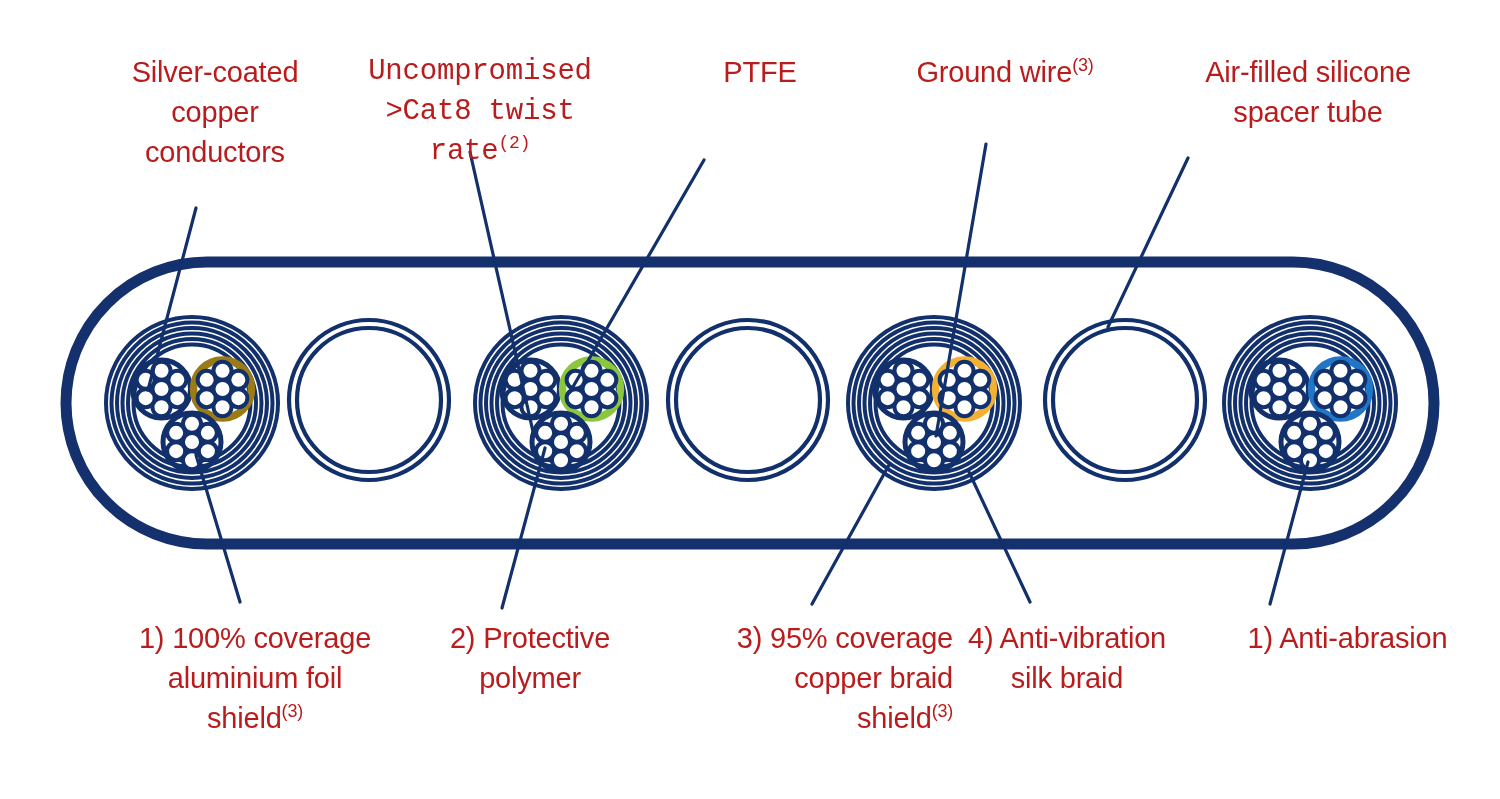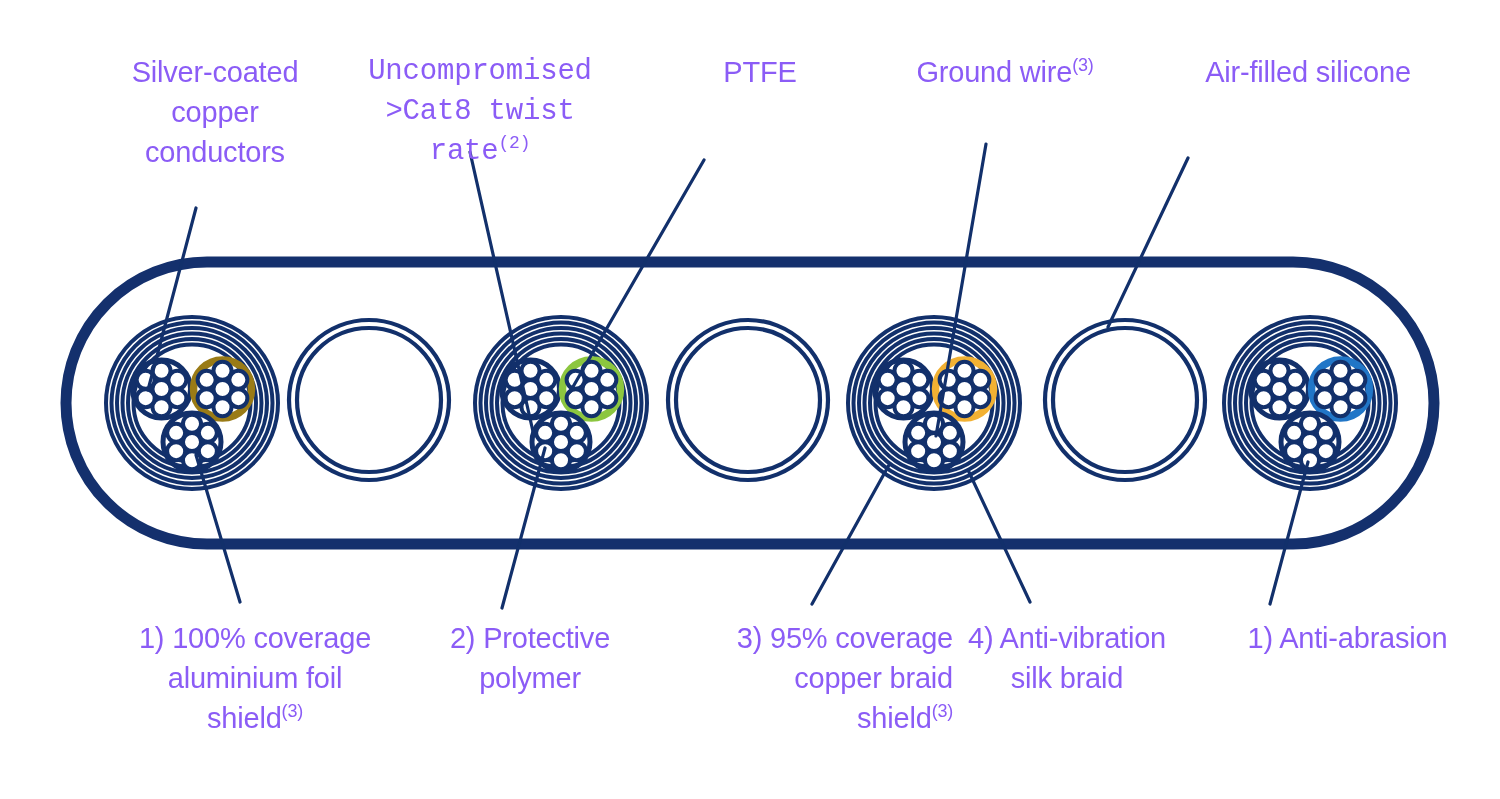--- a/index.html
+++ b/index.html
@@ -20,21 +20,21 @@
   }
   #diagram-svg {
     position: absolute;
     left: 0;
     top: 0;
     width: 1500px;
     height: 799px;
   }
   .label {
     position: absolute;
-    color: #8b5cf6;
+    color: #b91c1c;
     font-family: "Liberation Sans", sans-serif;
     font-size: 29px;
     line-height: 1.38;
     text-align: center;
     white-space: pre-line;
     letter-spacing: -0.2px;
   }
   .label sup {
     font-size: 0.62em;
     vertical-align: super;
@@ -232,21 +232,21 @@
         <line x1="968" y1="470" x2="1030" y2="602" stroke="#12306b" stroke-width="3.2" stroke-linecap="round"></line>
         <line x1="1308" y1="462" x2="1270" y2="604" stroke="#12306b" stroke-width="3.2" stroke-linecap="round"></line>
       </g>
   </svg>
 
   <div id="top-labels">
       <div class="label label-top" style="left: 80px; top: 52px; width: 270px;"><div>Silver-coated</div><div>copper</div><div>conductors</div></div>
       <div class="label label-top" style="left: 340px; top: 52px; width: 280px; font-family: Liberation Mono, monospace;"><div>Uncompromised</div><div>&gt;Cat8 twist rate<sup>(2)</sup></div></div>
       <div class="label label-top" style="left: 655px; top: 52px; width: 210px;"><div>PTFE</div></div>
       <div class="label label-top" style="left: 880px; top: 52px; width: 250px;"><div>Ground wire<sup>(3)</sup></div></div>
-      <div class="label label-top" style="left: 1158px; top: 52px; width: 300px;"><div>Air-filled  silicone</div></div>
+      <div class="label label-top" style="left: 1158px; top: 52px; width: 300px;"><div>Air-filled  silicone</div><div>spacer tube</div></div>
     </div>
   <div id="bottom-labels">
       <div class="label label-bottom" style="left: 110px; top: 618px; width: 290px;"><div>1) 100% coverage</div><div>aluminium foil</div><div>shield<sup>(3)</sup></div></div>
       <div class="label label-bottom" style="left: 415px; top: 618px; width: 230px;"><div>2) Protective</div><div>polymer</div></div>
       <div class="label label-bottom" style="left: 688px; top: 618px; width: 265px; text-align: right;"><div>3) 95% coverage</div><div>copper braid</div><div>shield<sup>(3)</sup></div></div>
       <div class="label label-bottom" style="left: 932px; top: 618px; width: 270px;"><div>4) Anti-vibration</div><div>silk braid</div></div>
       <div class="label label-bottom" style="left: 1215px; top: 618px; width: 265px;"><div>1) Anti-abrasion</div></div>
     </div>
 
 </div>

